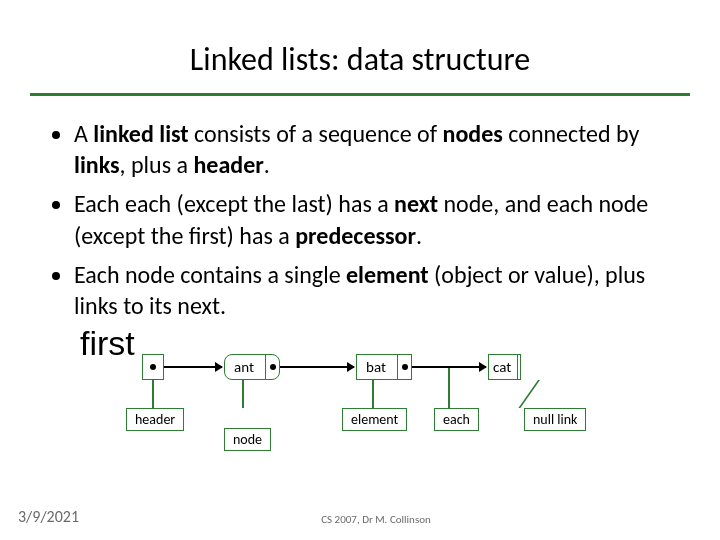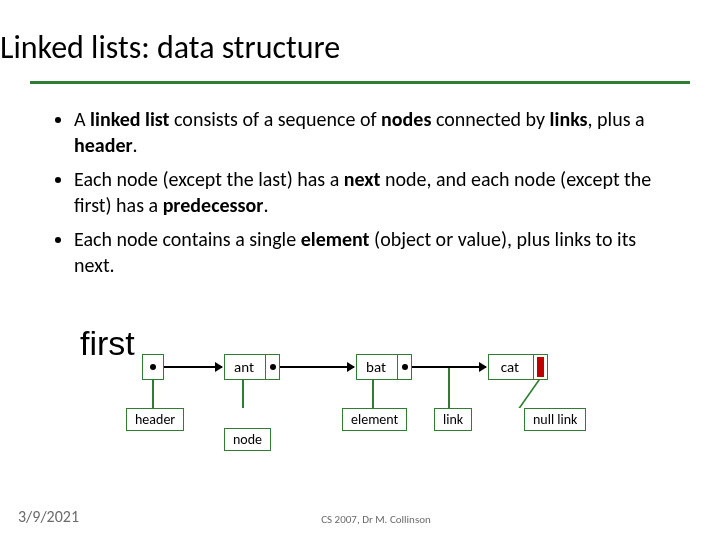--- a/index.html
+++ b/index.html
@@ -1,21 +1,21 @@
 <!DOCTYPE html>
 <html><head>
 <meta charset="utf-8">
 <style>
   * { box-sizing: border-box; margin: 0; padding: 0; }
   html, body { width: 720px; height: 540px; background: #fff; font-family: Calibri, Arial, sans-serif; color: #000; }
   .slide { width: 720px; height: 540px; position: relative; padding: 0; }
-  .title-wrap { padding: 28px 0 8px 0; }
+  .title-wrap { text-align: center; padding: 40px 0 8px 0; }
   .title { font-size: 32px; font-weight: 400; }
   .rule { height: 3px; background: #2e7d32; margin: 6px 30px 0 30px; }
-  .bullets { padding: 22px 52px 0 52px; font-size: 20px; line-height: 1.3; }
+  .bullets { padding: 22px 52px 0 52px; font-size: 24px; line-height: 1.3; }
   .bullets li { list-style: disc; margin-left: 22px; margin-bottom: 8px; }
   .b { font-weight: 700; }
 
   .diagram { position: absolute; left: 60px; top: 330px; width: 600px; height: 110px; }
   .first-label { position: absolute; left: 20px; top: -6px; font-family: Liberation Sans, sans-serif; font-size: 34px; color: #000000; }
 
   .node-box { position: absolute; top: 24px; height: 26px; border: 1px solid #2e7d32; background: #fff; display: flex; align-items: center; }
   .node-elem { flex: 1; text-align: center; font-size: 15px; padding: 0 6px 0 4px; }
   .node-ptr { width: 14px; height: 100%; border-left: 1px solid #2e7d32; position: relative; }
   .dot { position: absolute; top: 50%; left: 50%; width: 6px; height: 6px; background: #000; border-radius: 50%; transform: translate(-50%,-50%); }
@@ -41,68 +41,68 @@
   <div class="title-wrap">
     <h1 class="title">Linked lists: data structure</h1>
   </div>
   <div class="rule"></div>
 
   <ul class="bullets">
     <li>
       <span>A </span><span class="b">linked list</span><span> consists of a sequence of </span><span class="b">nodes</span><span> connected by </span><span class="b">links</span><span>, plus a </span><span class="b">header</span><span>.</span>
     </li>
     <li>
-      <span>Each node (except the last) has a </span><span class="b">next</span><span> node, and each node (except the first) has a </span><span class="b">predecessor</span><span>.</span>
+      <span>Each each (except the last) has a </span><span class="b">next</span><span> node, and each node (except the first) has a </span><span class="b">predecessor</span><span>.</span>
     </li>
     <li>
       <span>Each node contains a single </span><span class="b">element</span><span> (object or value), plus links to its next.</span>
     </li>
   </ul>
 
   <div class="diagram">
     <div class="first-label">first</div>
 
     <div class="node-box header-box" style="left:82px;">
       <div class="node-ptr">
           <div class="dot"></div>
         </div>
     </div>
     <div class="arrow" style="left:104px; width:58px;"></div>
 
-    <div class="node-box" style="left:164px; width:56px;">
+    <div class="node-box" style="left:164px; width:56px;border-radius:8px;">
       <div class="node-elem">ant</div>
       <div class="node-ptr">
           <div class="dot"></div>
         </div>
     </div>
     <div class="arrow" style="left:220px; width:74px;"></div>
 
     <div class="node-box" style="left:296px; width:56px;">
       <div class="node-elem">bat</div>
       <div class="node-ptr">
           <div class="dot"></div>
         </div>
     </div>
     <div class="arrow" style="left:352px; width:74px;"></div>
 
-    <div class="node-box" style="left:428px; width:60px;">
+    <div class="node-box" style="left:428px; width:33px;">
       <div class="node-elem">cat</div>
       <div class="node-ptr">
           <div class="nullbar"></div>
         </div>
     </div>
 
     <div class="label-line" style="left:92px; top:50px; height:28px;"></div>
     <div class="label-line" style="left:182px; top:50px; height:28px;"></div>
     <div class="label-line" style="left:312px; top:50px; height:28px;"></div>
     <div class="label-line" style="left:388px; top:38px; height:40px;"></div>
     <div class="label-line" style="left:478px; top:50px; height:28px; transform: skewX(-35deg); transform-origin: top;"></div>
 
     <div class="label-box" style="left:66px;">header</div>
     <div class="label-box" style="left:164px;margin-top:20px;">node</div>
     <div class="label-box" style="left:282px;">element</div>
-    <div class="label-box" style="left:374px;">link</div>
+    <div class="label-box" style="left:374px;">each</div>
     <div class="label-box" style="left:464px;">null link</div>
   </div>
 
   <div class="footer-left">3/9/2021</div>
   <div class="footer-center">CS 2007,  Dr M. Collinson</div>
 </div>
 
 </body></html>

